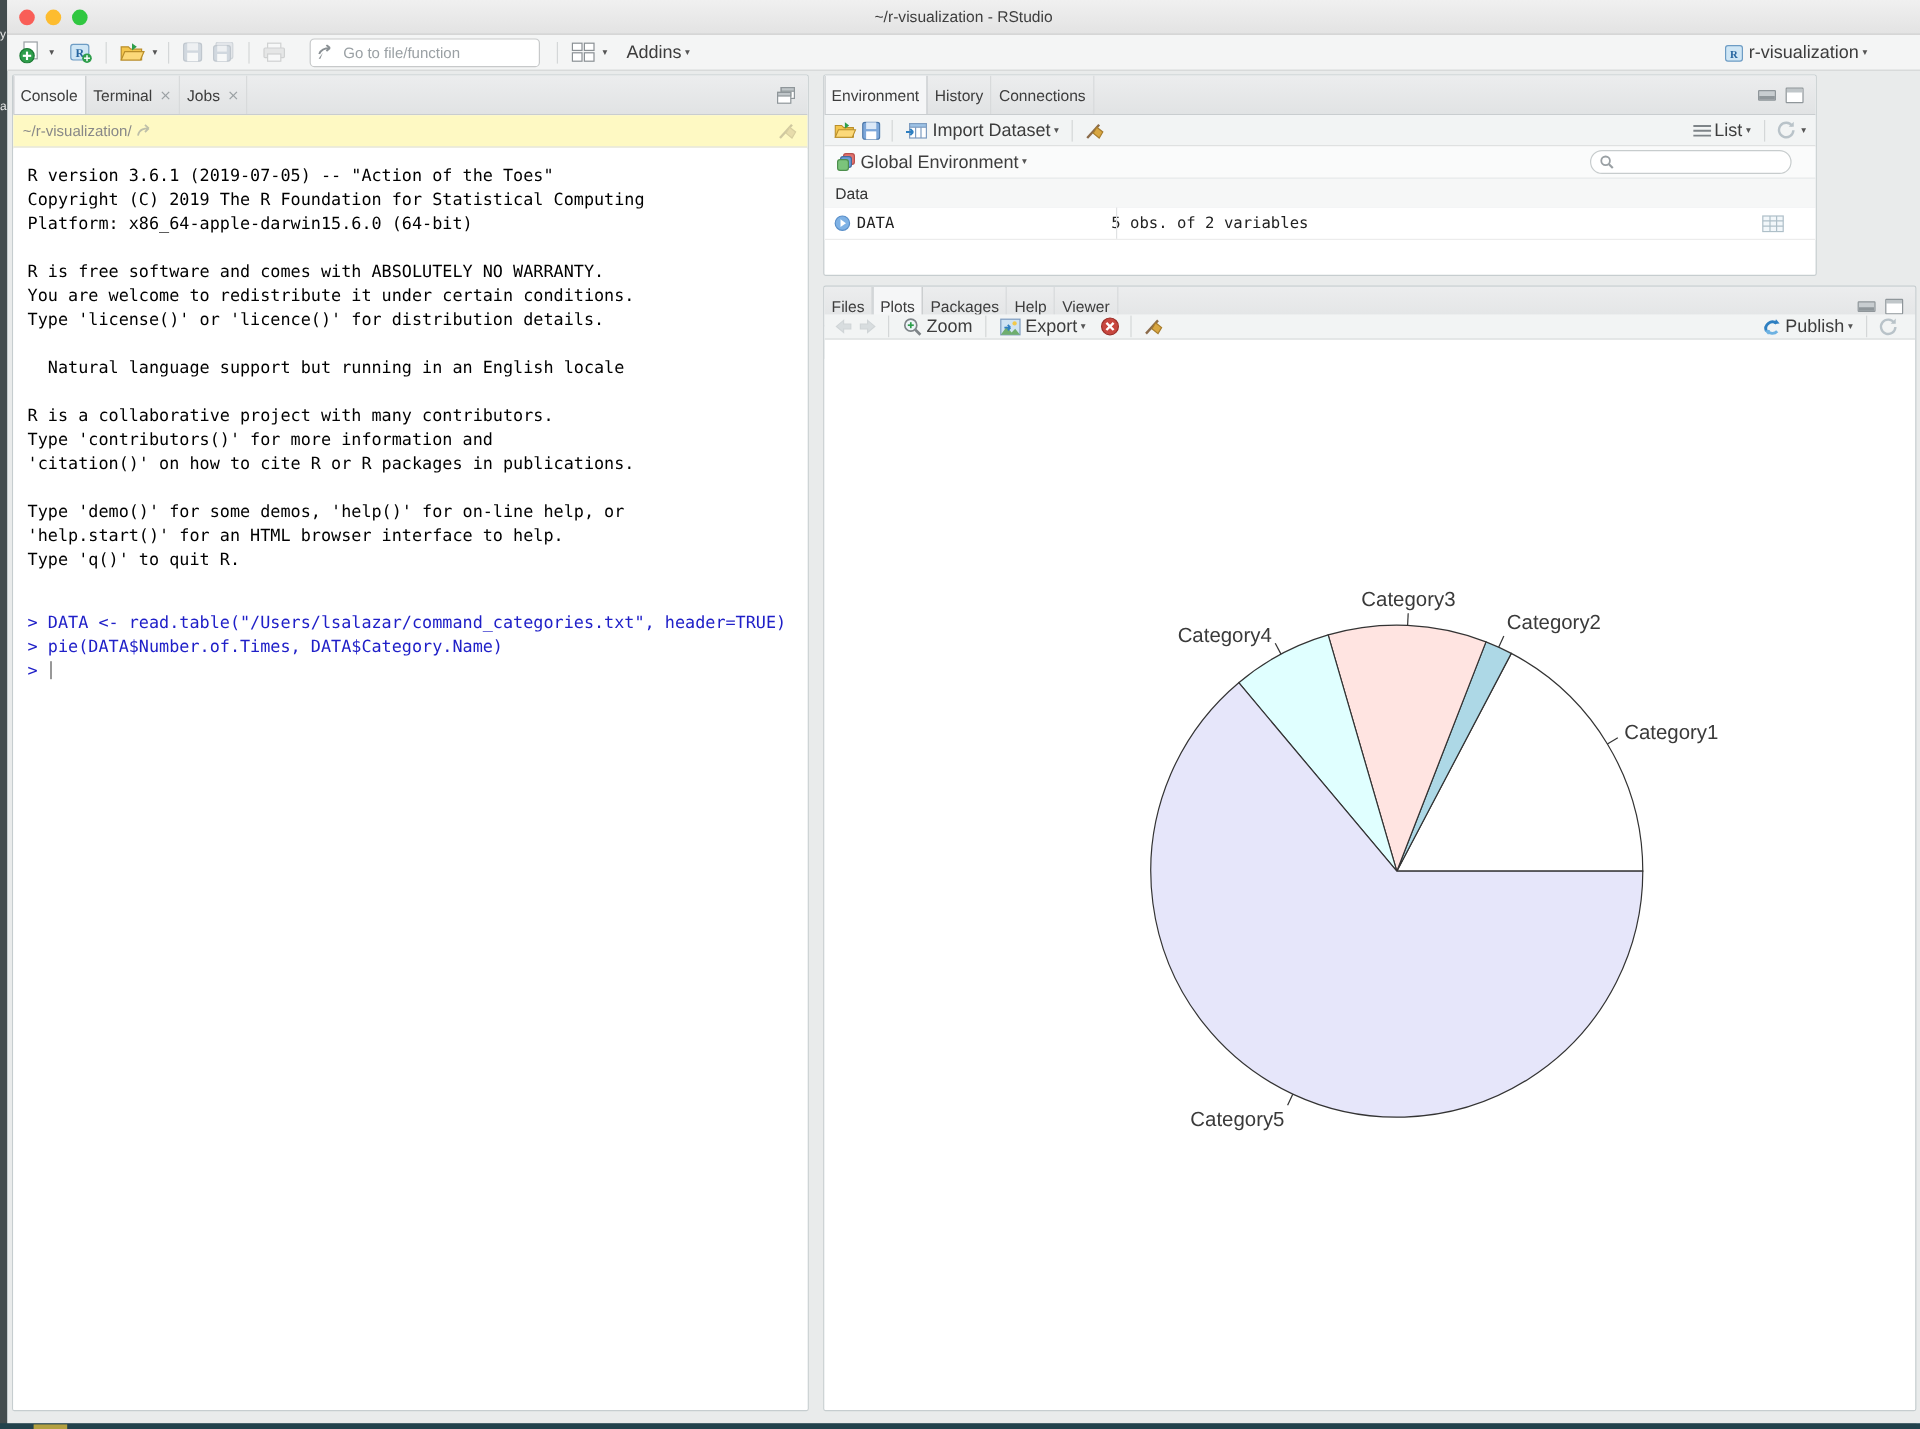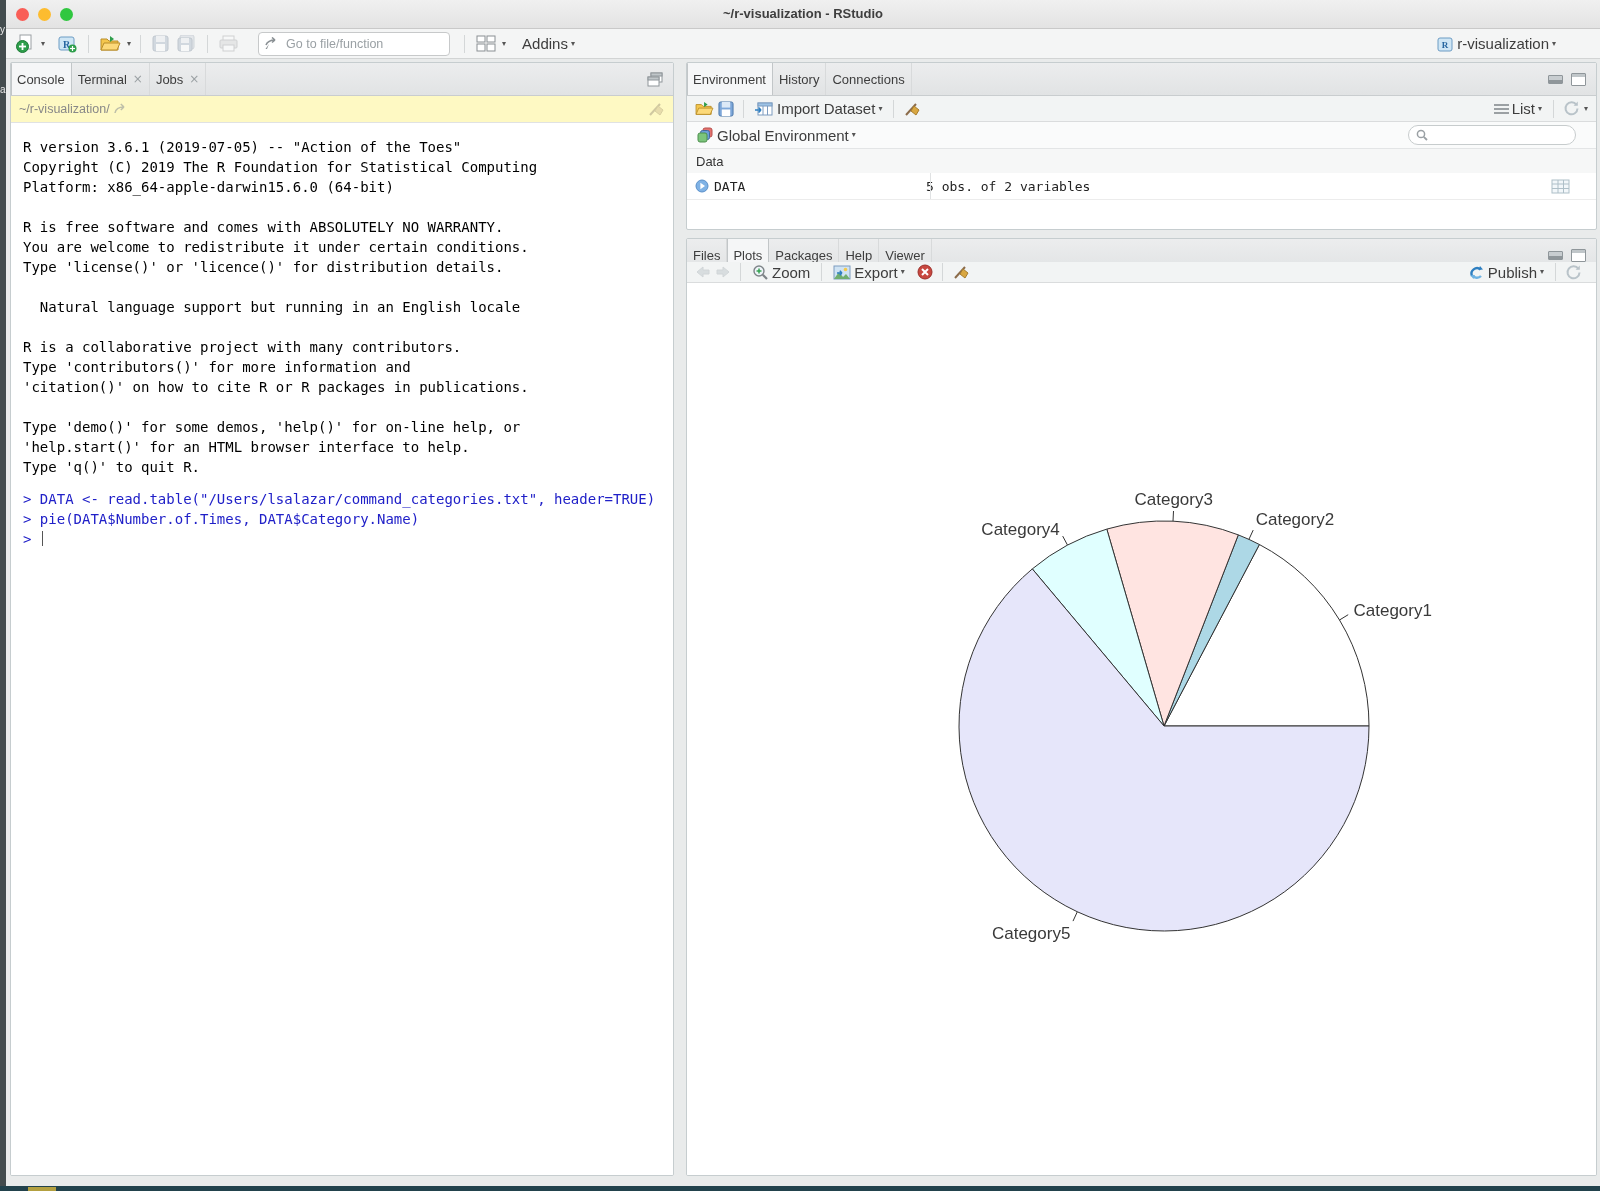--- a/index.html
+++ b/index.html
@@ -1,21 +1,21 @@
 <!DOCTYPE html>
 <html><head>
 <meta charset="utf-8">
 <style>
   html,body{margin:0;padding:0}
   body{width:1600px;height:1191px;position:relative;background:#26454e;font-family:"Liberation Sans",sans-serif;overflow:hidden}
   .abs{position:absolute}
   .window{position:absolute;left:6px;top:0;width:1594px;height:1186px;background:#e9ebeb}
   .titlebar{position:absolute;left:0;top:0;right:0;height:28px;background:linear-gradient(#f0f0f0,#e3e3e3);border-bottom:1px solid #c9c9c9}
   .tl{position:absolute;top:8px;width:13px;height:13px;border-radius:50%}
-  .title{position:absolute;left:0;right:0;top:0;height:39px;line-height:28px;text-align:center;font-size:13px;font-weight:700;color:#3e3e3e}
+  .title{position:absolute;left:0;right:0;top:0;height:39px;line-height:28px;text-align:center;font-size:13px;font-weight:400;color:#3e3e3e}
   .toolbar{position:absolute;left:0;top:29px;right:0;height:30px;background:#f4f5f5;border-bottom:1px solid #d2d4d4;display:flex;align-items:center;padding:0 8px;box-sizing:border-box;gap:4px}
   .sep{width:1px;height:18px;background:#d4d7d8;margin:0 5px;flex:none}
   .icbtn{display:flex;align-items:center;gap:3px;padding:2px;border-radius:3px}
   .disabled{opacity:.35;filter:grayscale(60%)}
   .caret{font-family:"DejaVu Sans",sans-serif;font-size:8px;color:#555;line-height:1}
   .btnlabel{font-size:15px;color:#3d3d3d;white-space:nowrap}
   .goto{width:178px;height:22px;border:1px solid #c7c9ca;border-radius:4px;background:#fff;display:flex;align-items:center;padding:0 6px;gap:6px;margin-left:14px}
   .goto input{border:none;outline:none;font-size:12.5px;color:#444;width:140px;background:transparent}
   .goto input::placeholder{color:#9aa0a4}
   .pane{position:absolute;background:#fff;border:1px solid #c6cdcf;border-radius:2px;box-sizing:border-box;overflow:hidden}
@@ -181,27 +181,27 @@
 
   Natural language support but running in an English locale
 
 R is a collaborative project with many contributors.
 Type 'contributors()' for more information and
 'citation()' on how to cite R or R packages in publications.
 
 Type 'demo()' for some demos, 'help()' for on-line help, or
 'help.start()' for an HTML browser interface to help.
 Type 'q()' to quit R.</pre>
-      <pre style="color:#2020c8;margin-top:12px">&gt; DATA &lt;- read.table("/Users/lsalazar/command_categories.txt", header=TRUE)
+      <pre style="color:#2020c8;margin-top:32px">&gt; DATA &lt;- read.table("/Users/lsalazar/command_categories.txt", header=TRUE)
 &gt; pie(DATA$Number.of.Times, DATA$Category.Name)</pre>
       <pre style="color:#2020c8"><span>&gt;</span> <span class="cursorbar"></span></pre>
     </div>
   </div>
 
-  <div class="pane" style="left:680px;top:62px;width:911px;height:168px">
+  <div class="pane" style="left:680px;top:62px;width:828px;height:168px">
     <div class="tabbar">
       <span class="tab active">
           <span>Environment</span>
         </span>
       <span class="tab">
           <span>History</span>
         </span>
       <span class="tab">
           <span>Connections</span>
         </span>

